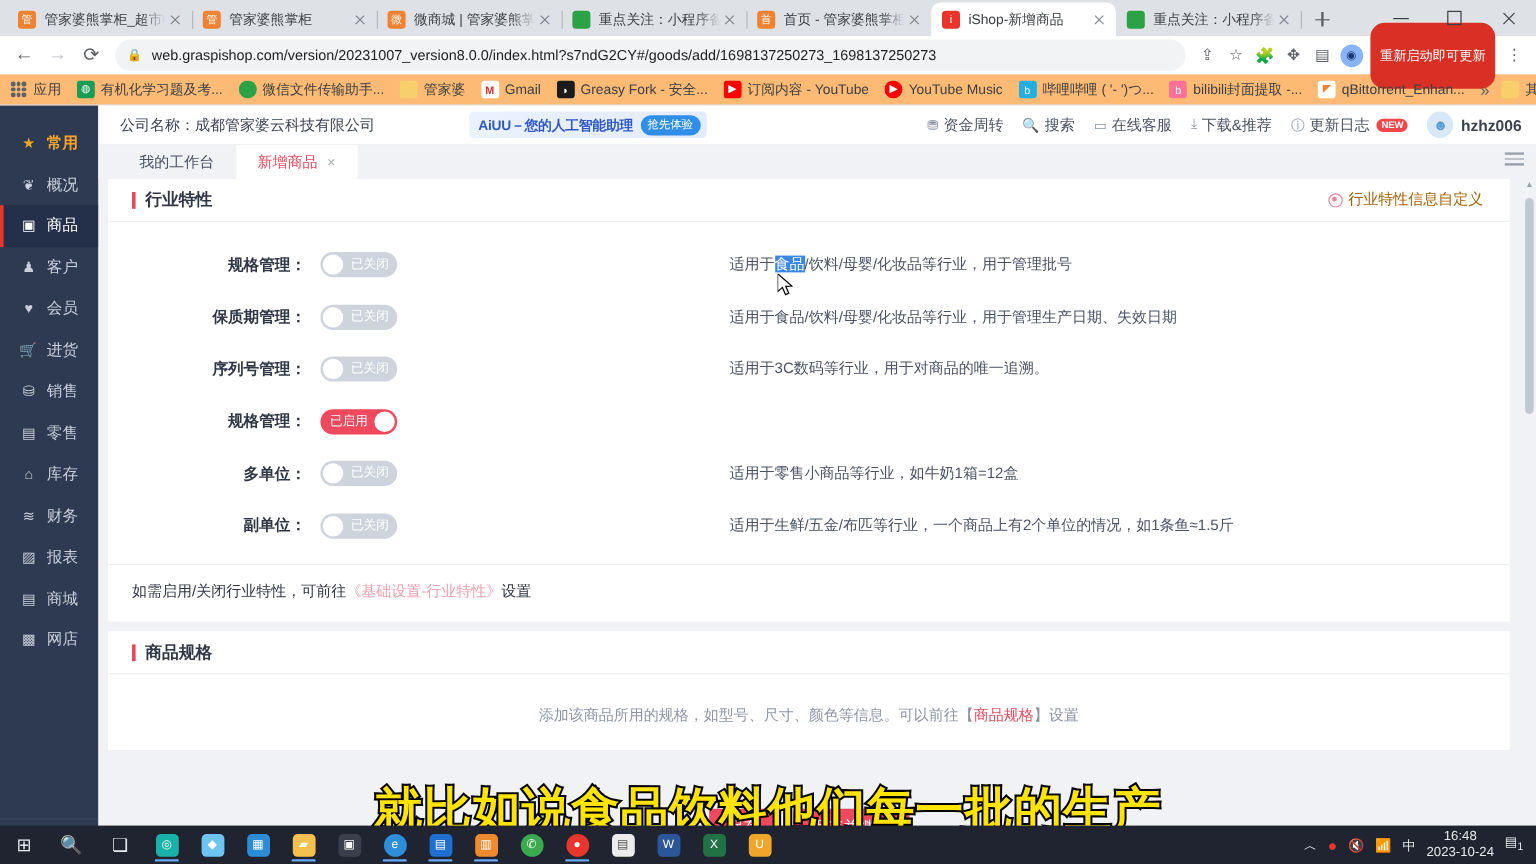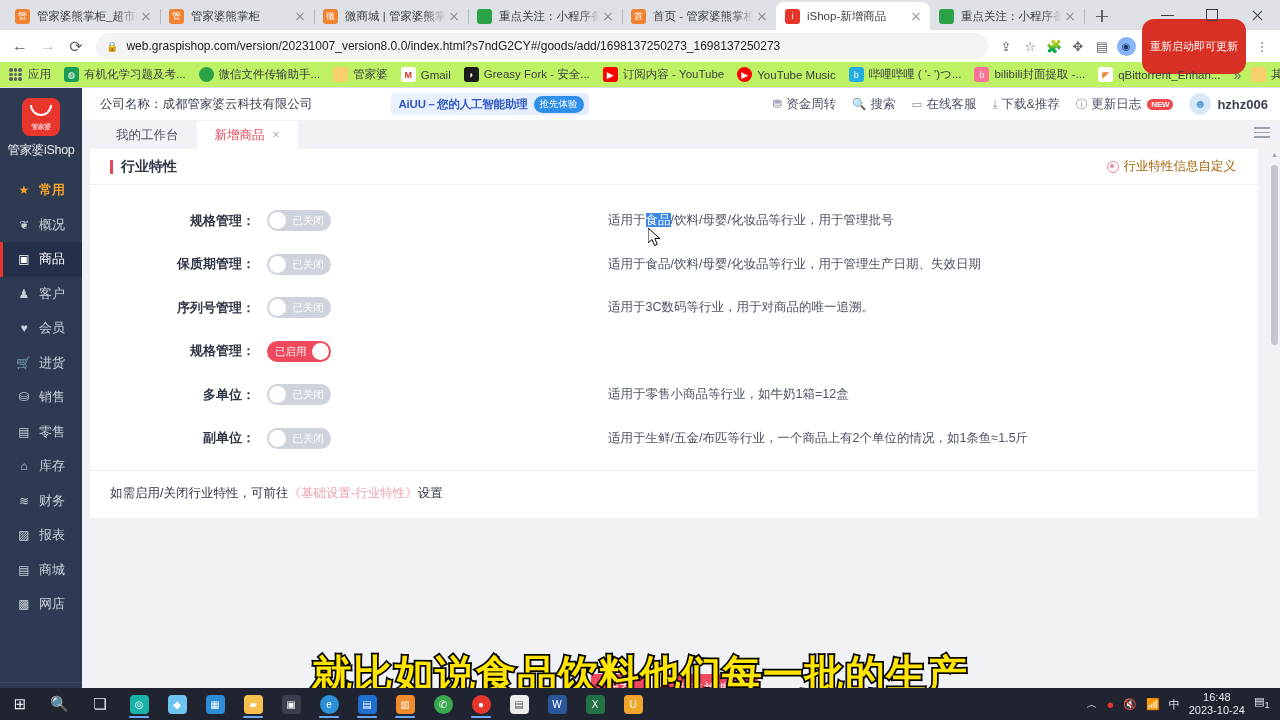--- a/index.html
+++ b/index.html
@@ -65,21 +65,21 @@
   .omnibox .lock { font-size: 10px; margin-right: 8px; color:#5f6368; }
   .omnibox .url { overflow: hidden; text-overflow: ellipsis; }
   .tb-right { display: flex; align-items: center; flex: 0 0 auto; }
   .tbicon { width: 24px; height: 26px; display:flex; align-items:center; justify-content:center; color:#5f6368; font-size:13px; }
   .update-pill {
     background: #d93025; color:#fff; font-size:11px; border-radius:12px;
     padding: 20px 8px; margin: 0 4px; white-space: nowrap;
   }
   .avatar-sm { width:19px; height:19px; border-radius:50%; background:#8ab4f8; display:flex; align-items:center; justify-content:center; font-size:10px; color:#1a3b6e; }
 
-  .bookmarks { height: 26px; background: #bef264; display: flex; align-items: center; padding: 0 8px; font-size: 11.5px; color: #3c4043; border-bottom: 1px solid #dadce0; }
+  .bookmarks { height: 26px; background: #fdba74; display: flex; align-items: center; padding: 0 8px; font-size: 11.5px; color: #3c4043; border-bottom: 1px solid #dadce0; }
   .bm { display: flex; align-items: center; margin-right: 13px; white-space: nowrap; flex: 0 0 auto; max-width: 135px; overflow: hidden; }
   .bm .bi { width: 15px; height: 15px; margin-right: 5px; flex:0 0 auto; border-radius: 3px; display:flex; align-items:center; justify-content:center; font-size:9px; color:#fff; }
   .bm .bl { overflow:hidden; text-overflow: ellipsis; }
   .bm-grid { width:15px; height:15px; margin-right:5px; display:grid; grid-template-columns:repeat(3,1fr); grid-template-rows:repeat(3,1fr); gap:1px; padding:1px; }
   .bm-grid span { background:#5f6368; border-radius:50%; }
   .bm-overflow { margin-left:auto; margin-right:10px; color:#5f6368; font-size:14px; }
   .bm-folder { display:flex; align-items:center; white-space:nowrap; }
 
   
   .app { width: 1280px; height: 632px; display: flex; position: relative; background: #f1f2f5; }
@@ -344,27 +344,20 @@
     <div class="bm bm-folder">
       <span class="bi" style="background:#f7cf6b"></span>
       <span class="bl">其他书签</span>
     </div>
   </div>
 </div>
 
 <div class="app">
 
   <div class="sidebar">
-    <div class="brand">
-      <div class="logo">
-        <span class="smile"></span>
-        <span class="bt">管家婆</span>
-      </div>
-      <div class="bname">管家婆iShop</div>
-    </div>
 
     <div class="navlist">
       <div class="navitem accent">
         <span class="nicon">★</span>
         <span>常用</span>
       </div>
       <div class="navitem">
         <span class="nicon">❦</span>
         <span>概况</span>
       </div>
@@ -538,20 +531,27 @@
                 <span class="stext">已关闭</span>
               </span>
               <span class="fdesc">适用于生鲜/五金/布匹等行业，一个商品上有2个单位的情况，如1条鱼≈1.5斤</span>
             </div>
 
           </div>
 
           <div class="hintrow"><span>如需启用/关闭行业特性，可前往</span><span class="link-pink">《基础设置-行业特性》</span><span>设置</span></div>
         </div>
 
+        <div class="card speccard">
+          <div class="cardhead">
+            <span class="bar"></span>
+            <span class="ctitle">商品规格</span>
+          </div>
+          <div class="specbody"><span>添加该商品所用的规格，如型号、尺寸、颜色等信息。可以前往【</span><span class="link-red">商品规格</span><span>】设置</span></div>
+        </div>
 
       </div>
 
       <div class="vscroll">
         <div class="arrow" style="top:-2px">▲</div>
         <div class="thumb" style="top:12px"></div>
         <div class="arrow" style="bottom:-2px">▼</div>
       </div>
 
       <div class="btnrow">

